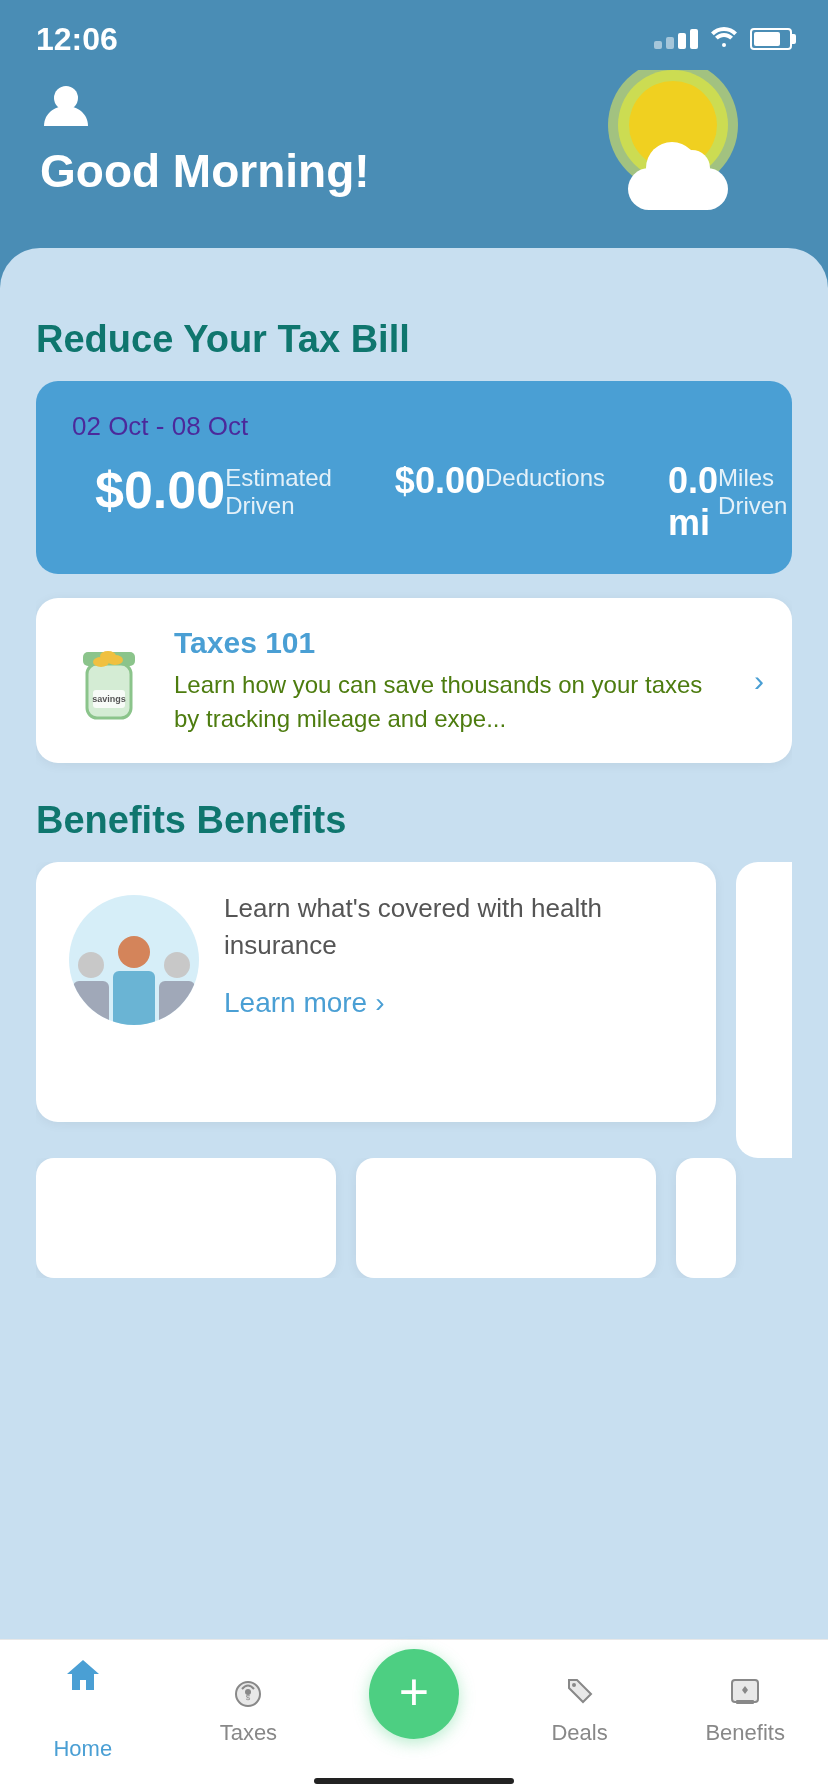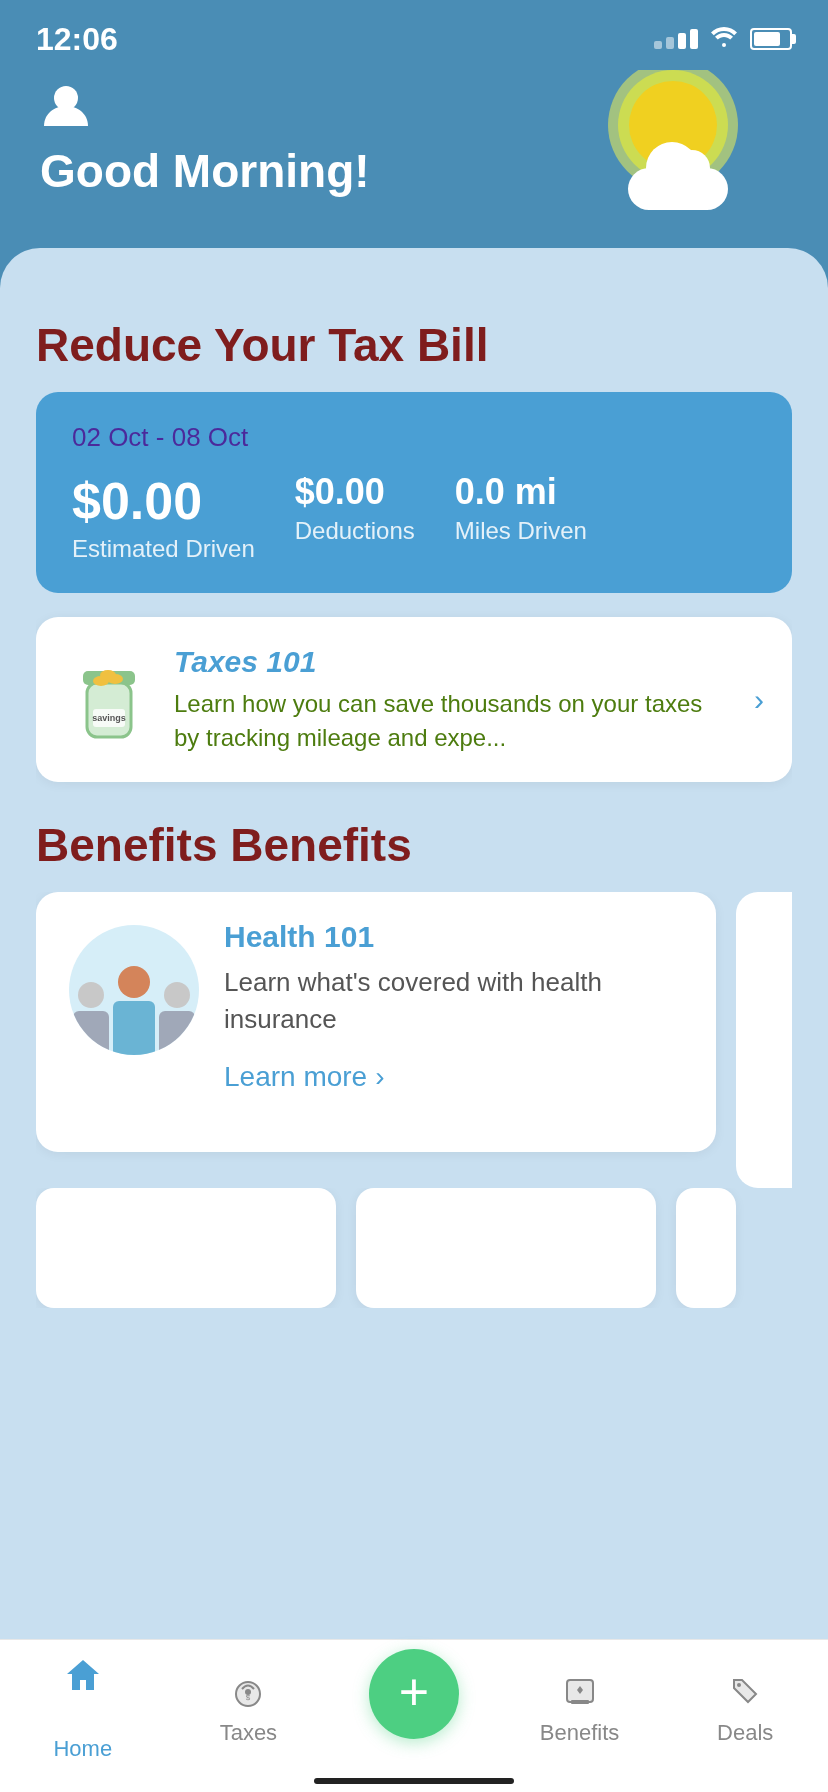--- a/index.html
+++ b/index.html
@@ -183,23 +183,23 @@
     }
 
     
     .main-content {
       background: #c8dff0;
       padding: 10px 36px 0 36px;
     }
 
     
     .section-title {
-      font-size: 46px;
+      font-size: 38px;
       font-weight: 700;
-      color: #7f1d1d;
+      color: #0f766e;
       margin-bottom: 20px;
     }
 
     .tax-card {
       background: #4a9fd4;
       border-radius: 22px;
       padding: 30px 36px;
       margin-bottom: 24px;
     }
     .tax-date {
@@ -208,21 +208,21 @@
       margin-bottom: 18px;
       opacity: 0.9;
     }
     .tax-metrics {
       display: flex;
       gap: 40px;
       align-items: flex-start;
     }
     .tax-metric {
       display: flex;
-      flex-direction: column;
+      margin-left: 23px;
     }
     .tax-metric-value {
       color: white;
       font-weight: 700;
     }
     .tax-metric-value.large {
       font-size: 52px;
     }
     .tax-metric-value.medium {
       font-size: 36px;
@@ -253,21 +253,20 @@
       justify-content: center;
     }
     .info-card-text {
       flex: 1;
     }
     .info-card-title {
       font-size: 30px;
       font-weight: 600;
       color: #4a9fd4;
       margin-bottom: 8px;
-      font-style: italic;
     }
     .info-card-desc {
       font-size: 24px;
       color: #4d7c0f;
       line-height: 1.4;
     }
     .info-card-arrow {
       color: #4a9fd4;
       font-size: 30px;
       flex-shrink: 0;
@@ -565,21 +564,20 @@
                   <div class="person-body"></div>
                 </div>
                 <div class="person right">
                   <div class="person-head"></div>
                   <div class="person-body"></div>
                 </div>
               </div>
             </div>
           </div>
           <div class="benefits-card-text">
-            <div class="benefits-card-title">Health 101</div>
             <div class="benefits-card-desc">Learn what's covered with health insurance</div>
             <div class="learn-more">
               <span>Learn more</span>
               <span>›</span>
             </div>
           </div>
         </div>
       </div>
       <div class="benefits-card-wrapper-partial"></div>
     </div>
@@ -619,32 +617,32 @@
 
   <div class="nav-item">
     <div class="nav-center-btn">
       <span>+</span>
     </div>
   </div>
 
   <div class="nav-item">
     <div>
       <svg width="38" height="38" viewBox="0 0 38 38" fill="none">
+        <path d="M8 8h8l14 14-8 8L8 16V8z" stroke="#888" stroke-width="2" fill="#e8e8e8"></path>
+        <circle cx="13" cy="13" r="2" fill="#888"></circle>
+      </svg>
+    </div>
+    <span class="nav-label">Deals</span>
+  </div>
+
+  <div class="nav-item">
+    <div>
+      <svg width="38" height="38" viewBox="0 0 38 38" fill="none">
         <rect x="6" y="8" width="26" height="22" rx="3" stroke="#888" stroke-width="2" fill="#e8e8e8"></rect>
         <path d="M19 14 L22 18 L19 22 L16 18 Z" fill="#888"></path>
         <rect x="10" y="28" width="18" height="4" rx="1" fill="#888"></rect>
       </svg>
     </div>
     <span class="nav-label">Benefits</span>
   </div>
-
-  <div class="nav-item">
-    <div>
-      <svg width="38" height="38" viewBox="0 0 38 38" fill="none">
-        <path d="M8 8h8l14 14-8 8L8 16V8z" stroke="#888" stroke-width="2" fill="#e8e8e8"></path>
-        <circle cx="13" cy="13" r="2" fill="#888"></circle>
-      </svg>
-    </div>
-    <span class="nav-label">Deals</span>
-  </div>
 </div>
 
 <div class="home-indicator"></div>
 
 </body></html>

